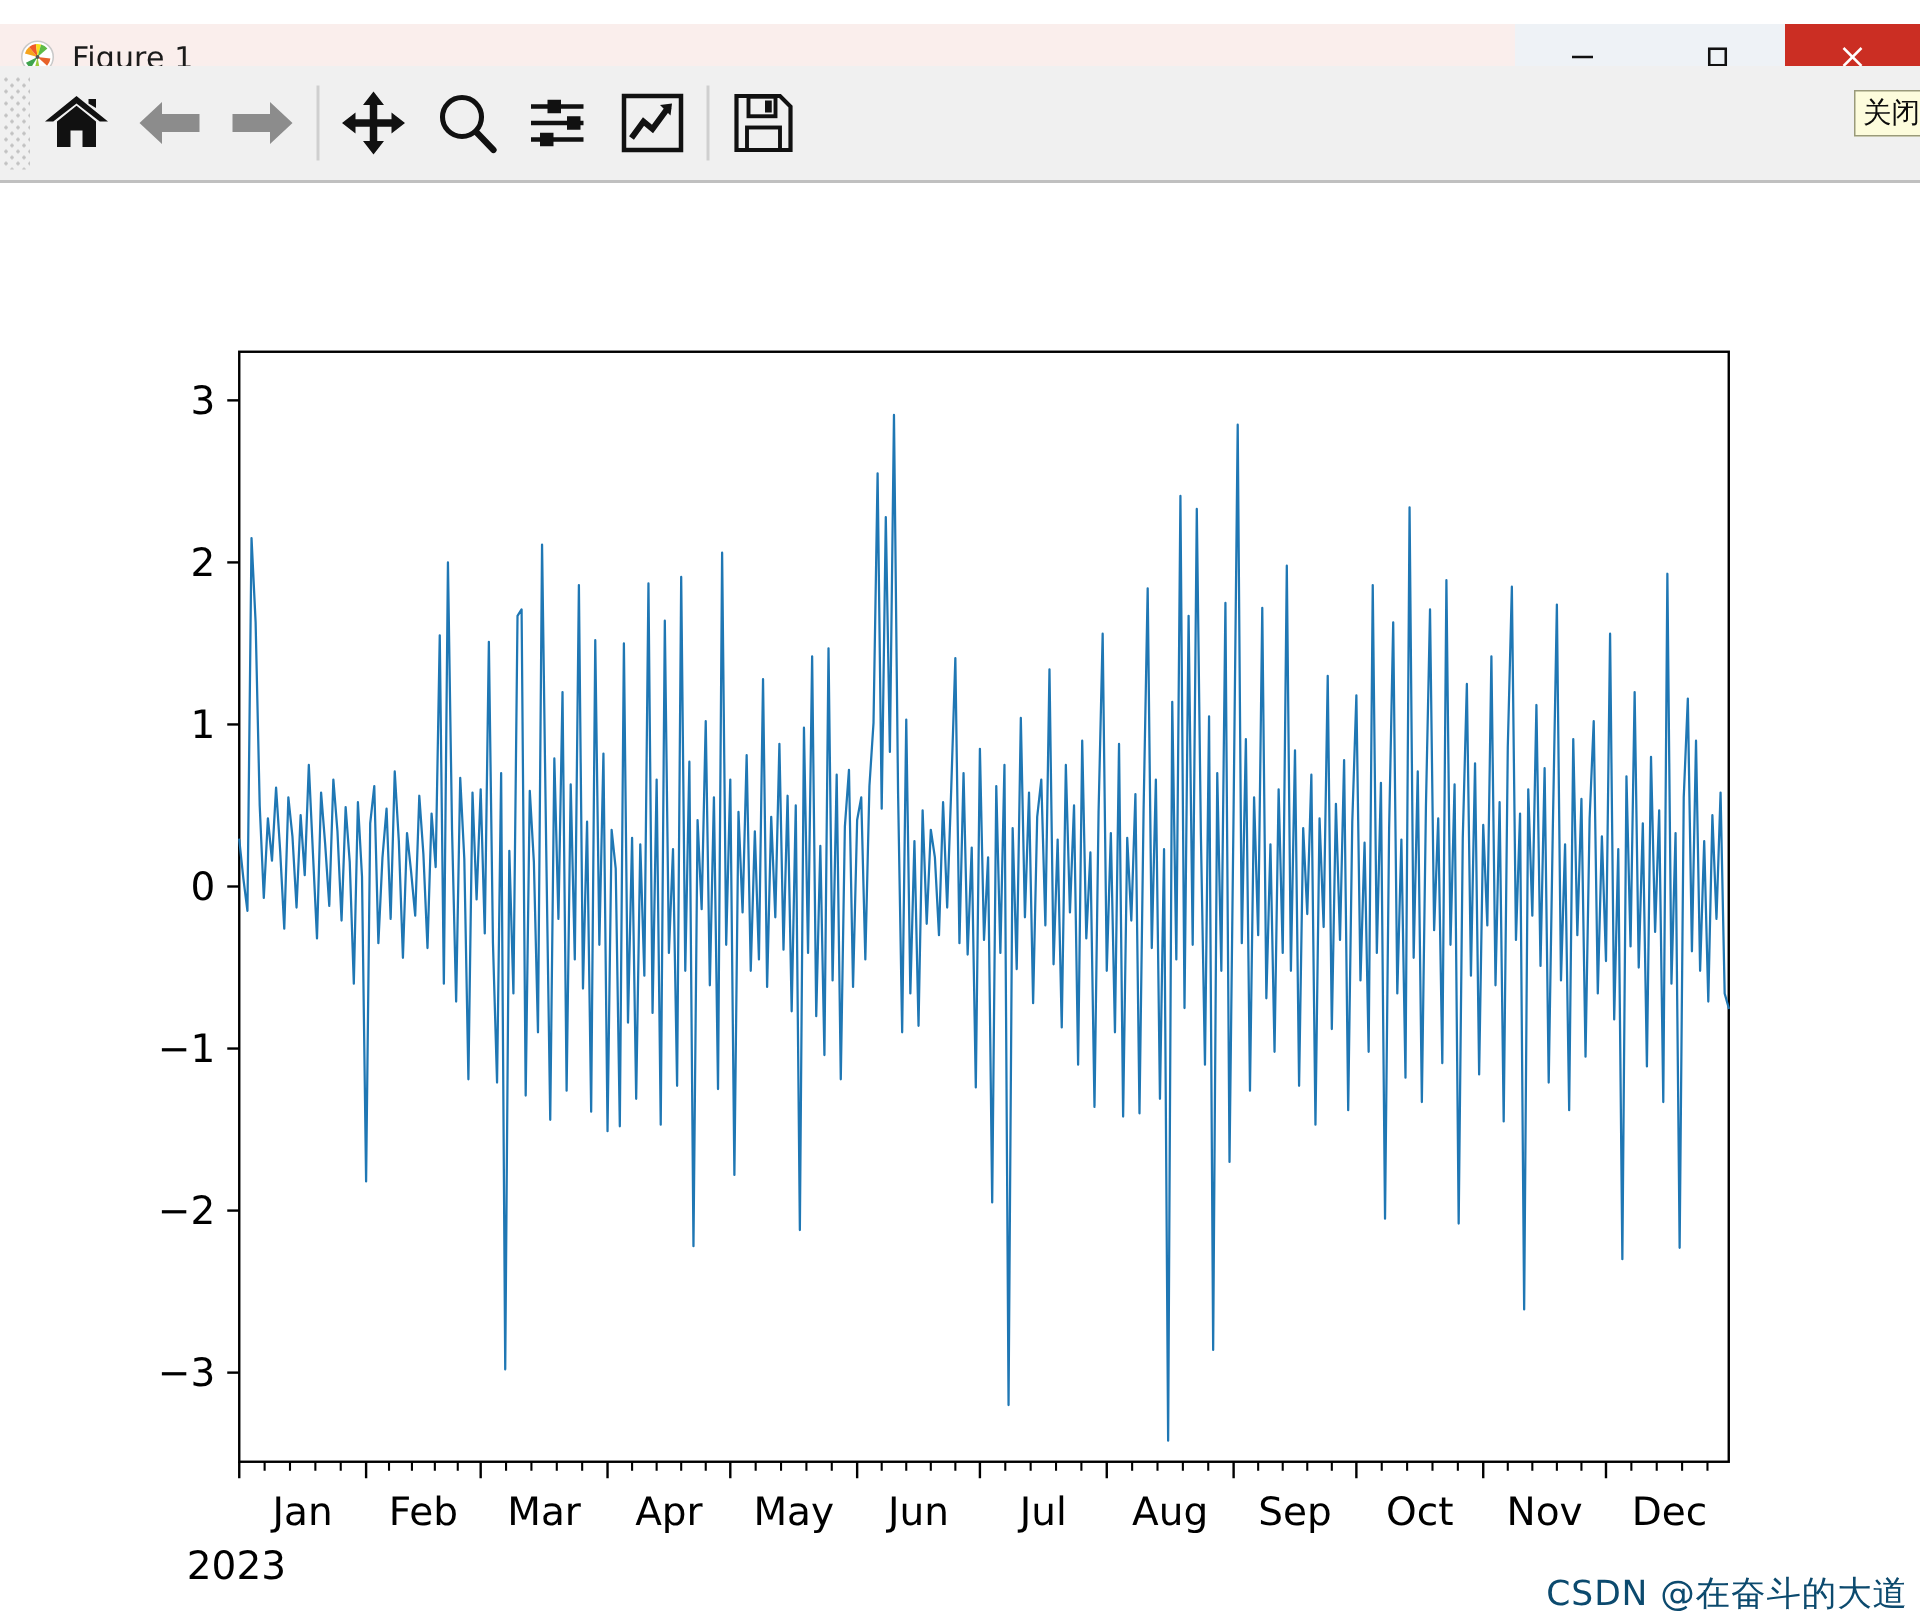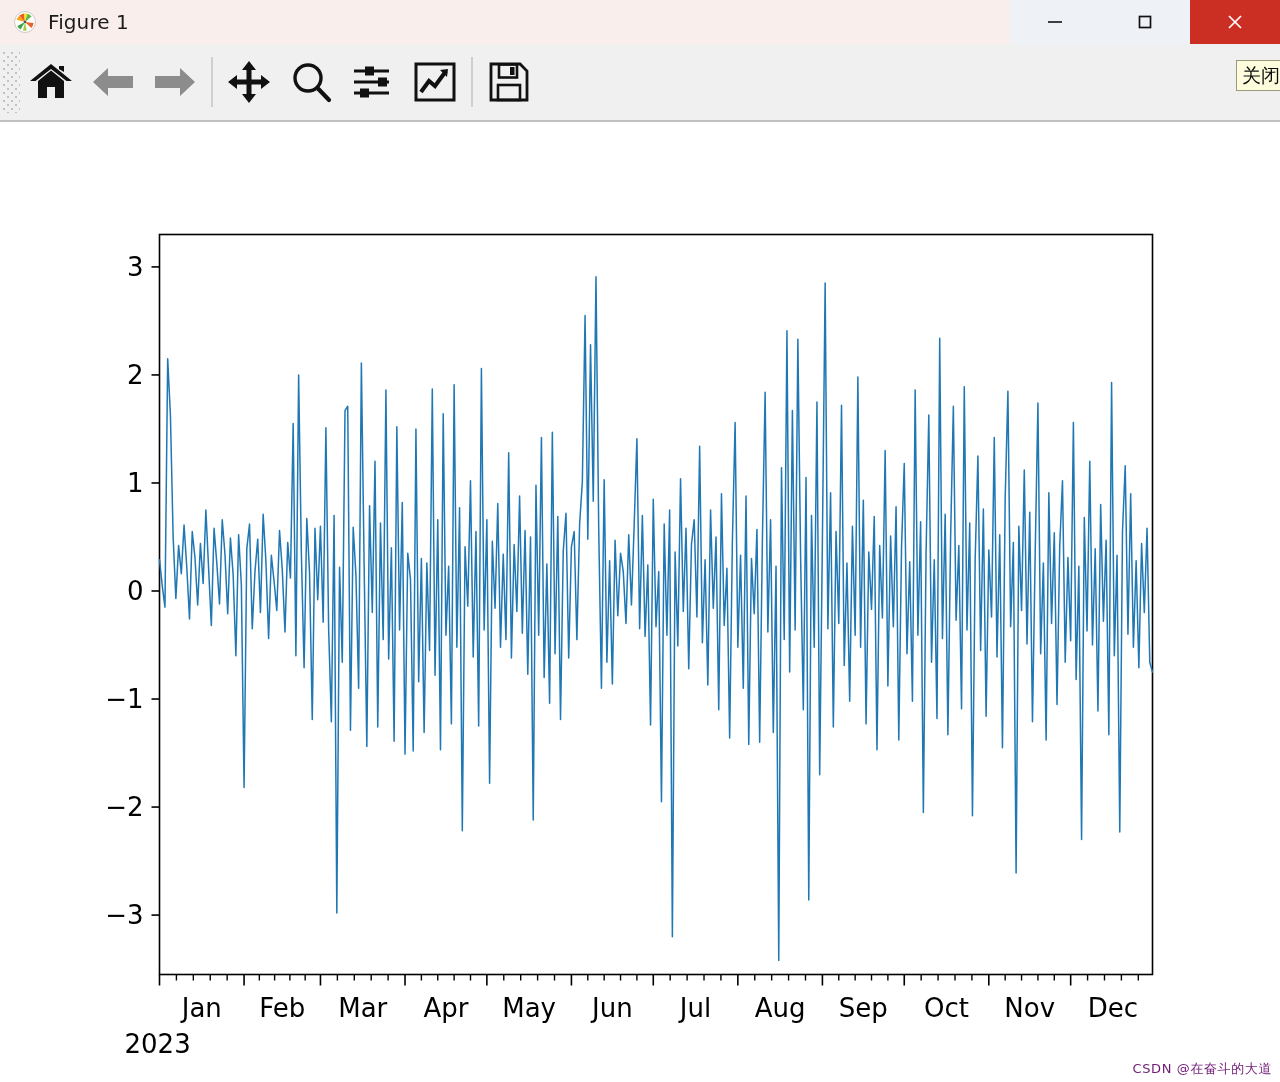--- a/index.html
+++ b/index.html
@@ -19,21 +19,21 @@
     position: relative;
     width: 1280px;
     height: 1082px;
     background: #ffffff;
     overflow: hidden;
   }
 
   
   .titlebar {
     position: absolute;
-    left: 0; top: 0;
+    left: 0; top: 16px;
     width: 1280px;
     height: 44px;
     background: #faeeec;
     display: flex;
     align-items: center;
   }
   .title-left {
     display: flex;
     align-items: center;
     padding-left: 13px;
@@ -138,22 +138,22 @@
     height: 958px;
     background: #ffffff;
   }
   .figure svg { display: block; }
 
   
   .watermark {
     position: absolute;
     right: 8px;
     bottom: 4px;
-    font-size: 13px;
-    color: #701a75;
+    font-size: 23px;
+    color: #0c4a6e;
     letter-spacing: .6px;
     white-space: nowrap;
     font-family: "DejaVu Sans", "Liberation Sans", sans-serif;
   }
 
   .tick-label {
     font-family: "DejaVu Sans", "Liberation Sans", sans-serif;
     fill: #000000;
   }
 </style>

